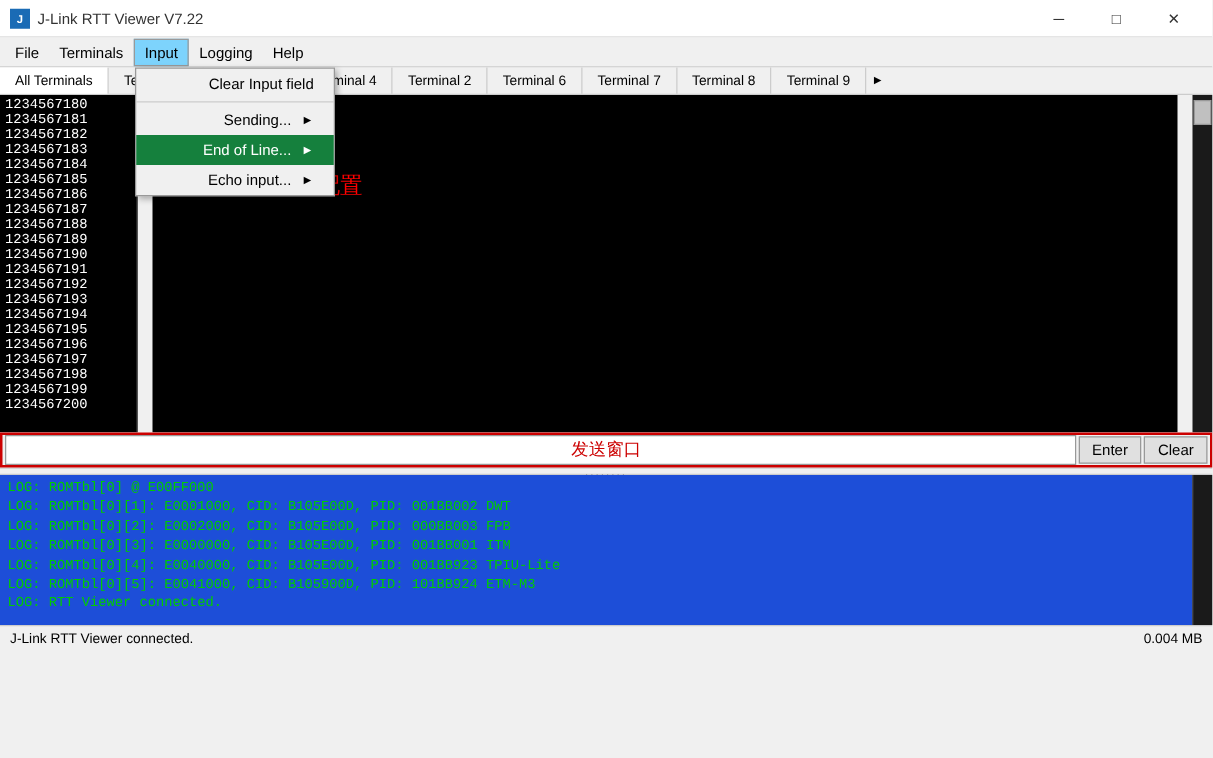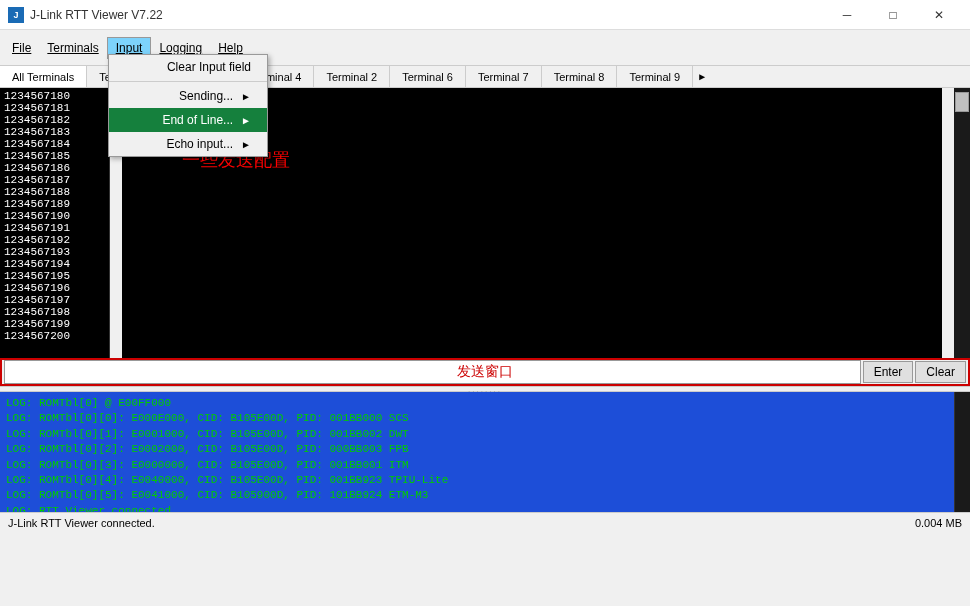--- a/index.html
+++ b/index.html
@@ -47,25 +47,24 @@
       color: #333;
       cursor: pointer;
       border: none;
       background: transparent;
     }
 
     
     .menubar {
       display: flex;
       align-items: center;
-      height: 36px;
+      height: 24px;
       background: #f0f0f0;
       border-bottom: 1px solid #ccc;
       padding: 0 4px;
-      text-decoration: underline;
     }
     .menu-item {
       padding: 2px 8px;
       font-size: 12px;
       color: #000;
       cursor: pointer;
       height: 22px;
       display: flex; align-items: center;
     }
     .menu-item.active { background: #7dd3fc; border: 1px solid #999; }
@@ -363,21 +362,20 @@
 </div>
 
 <div class="resize-handle">
   <span>........</span>
 </div>
 
 <div style="display:flex; height:120px;">
   <div class="log-area" style="flex:1; height:120px; display:block;">
     <div id="log-lines">
         <div class="log-line">LOG: ROMTbl[0] @ E00FF000</div>
-        <div class="log-line">LOG: ROMTbl[0][0]: E000E000, CID: B105E00D, PID: 001BB000 SCS</div>
         <div class="log-line">LOG: ROMTbl[0][1]: E0001000, CID: B105E00D, PID: 001BB002 DWT</div>
         <div class="log-line">LOG: ROMTbl[0][2]: E0002000, CID: B105E00D, PID: 000BB003 FPB</div>
         <div class="log-line">LOG: ROMTbl[0][3]: E0000000, CID: B105E00D, PID: 001BB001 ITM</div>
         <div class="log-line">LOG: ROMTbl[0][4]: E0040000, CID: B105E00D, PID: 001BB923 TPIU-Lite</div>
         <div class="log-line">LOG: ROMTbl[0][5]: E0041000, CID: B105900D, PID: 101BB924 ETM-M3</div>
         <div class="log-line">LOG: RTT Viewer connected.</div>
       </div>
   </div>
   <div class="log-scrollbar" style="width:16px; background:#1a1a1a; border-left:1px solid #333;"></div>
 </div>

